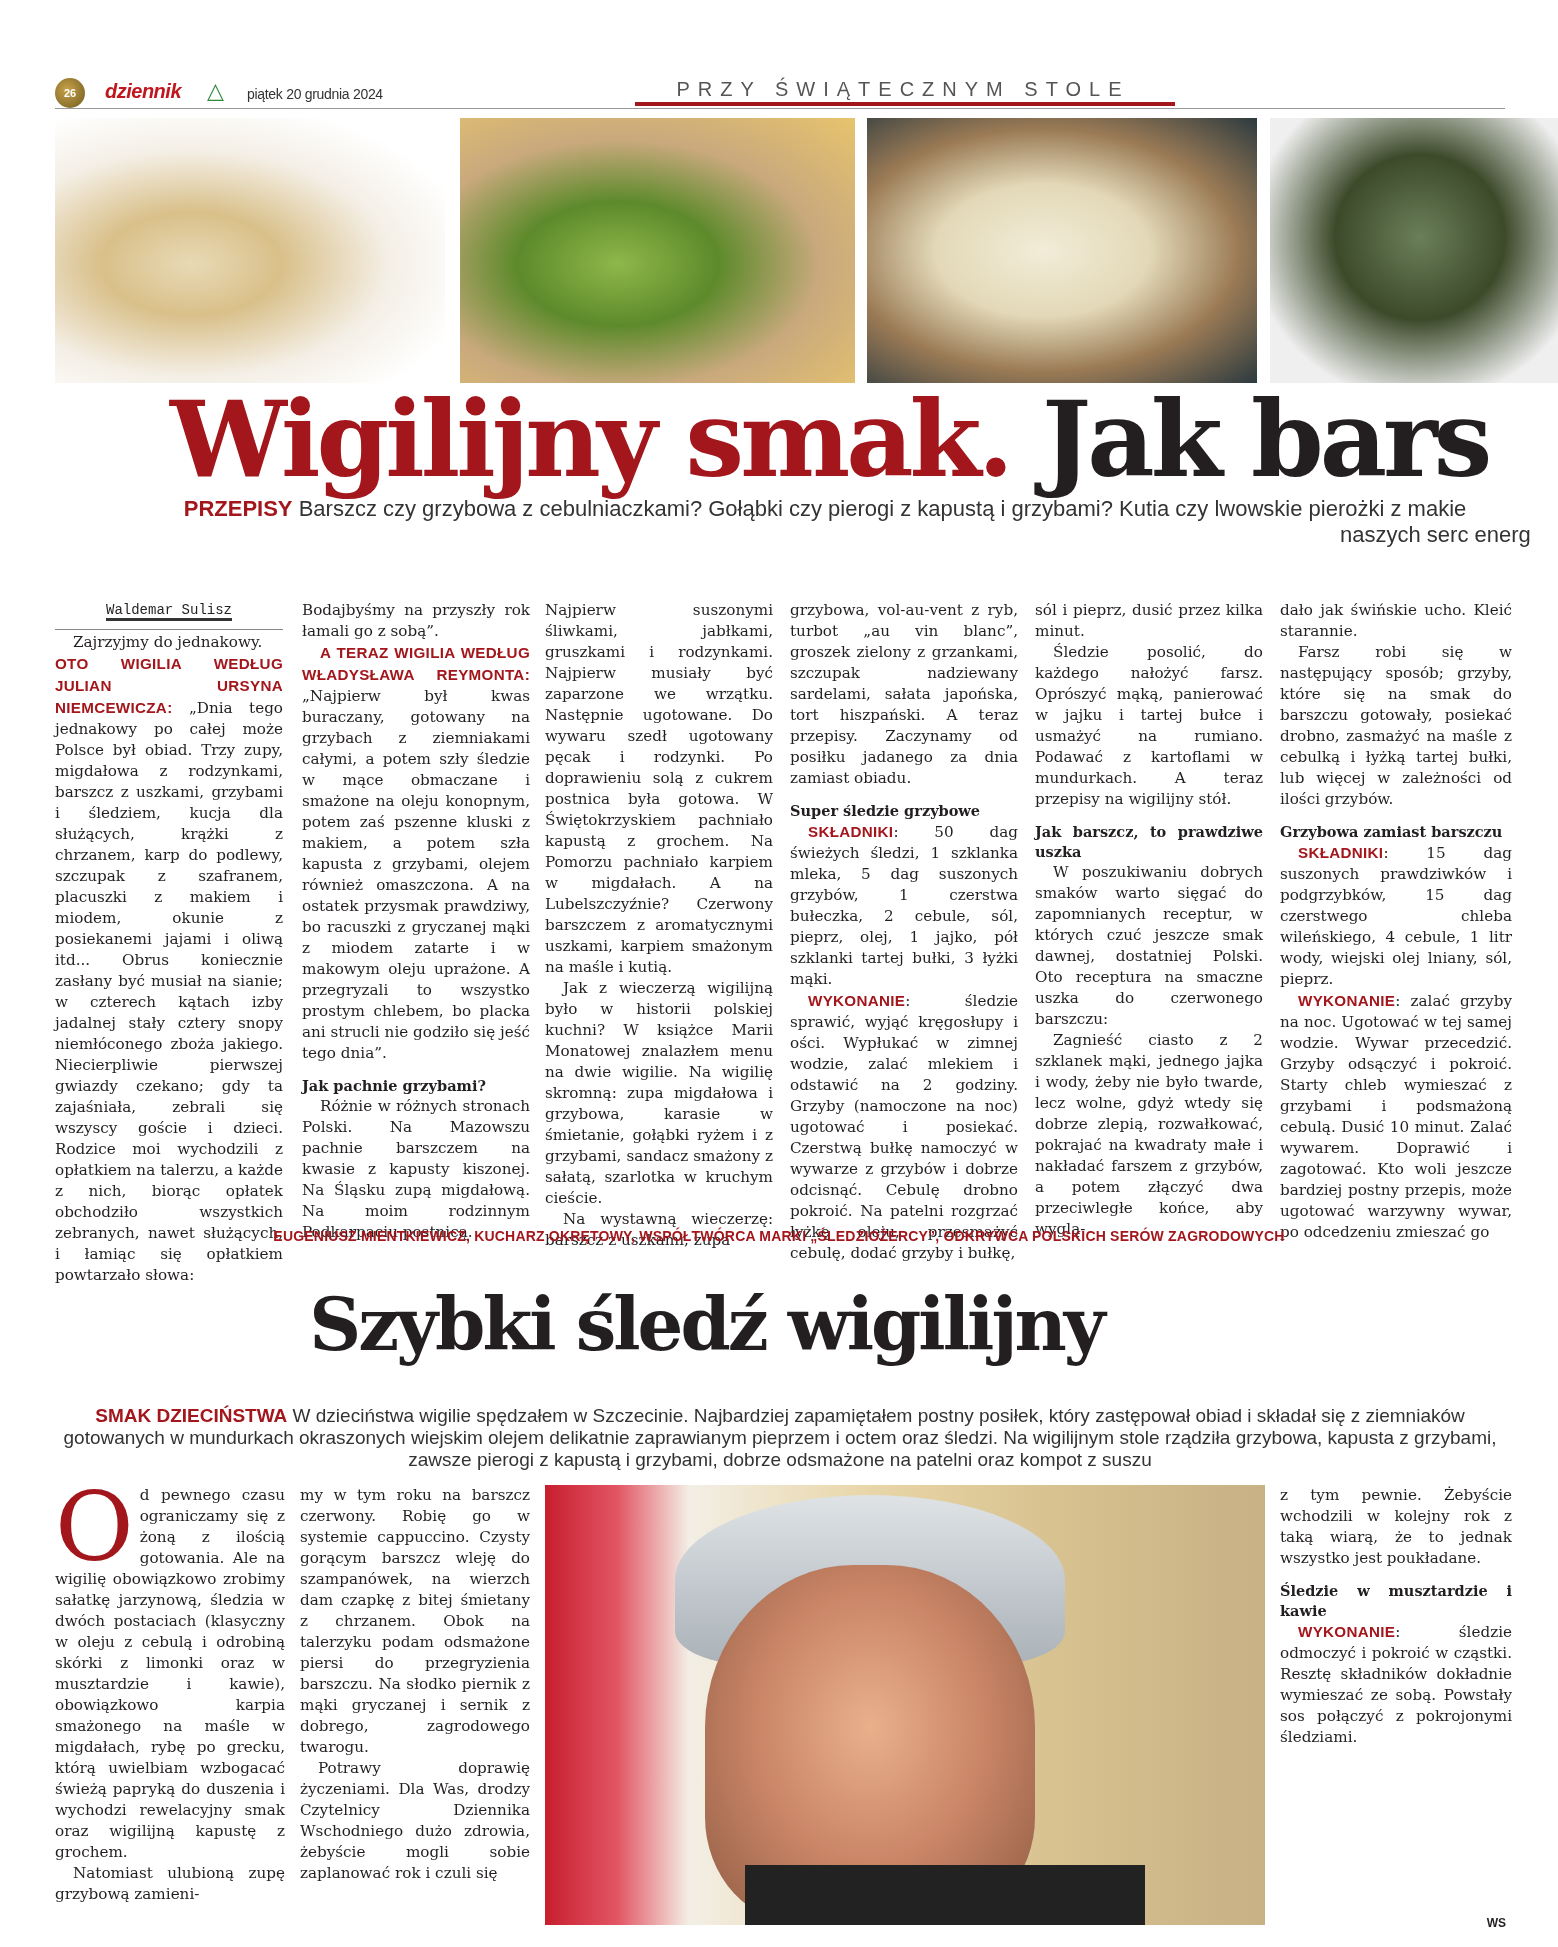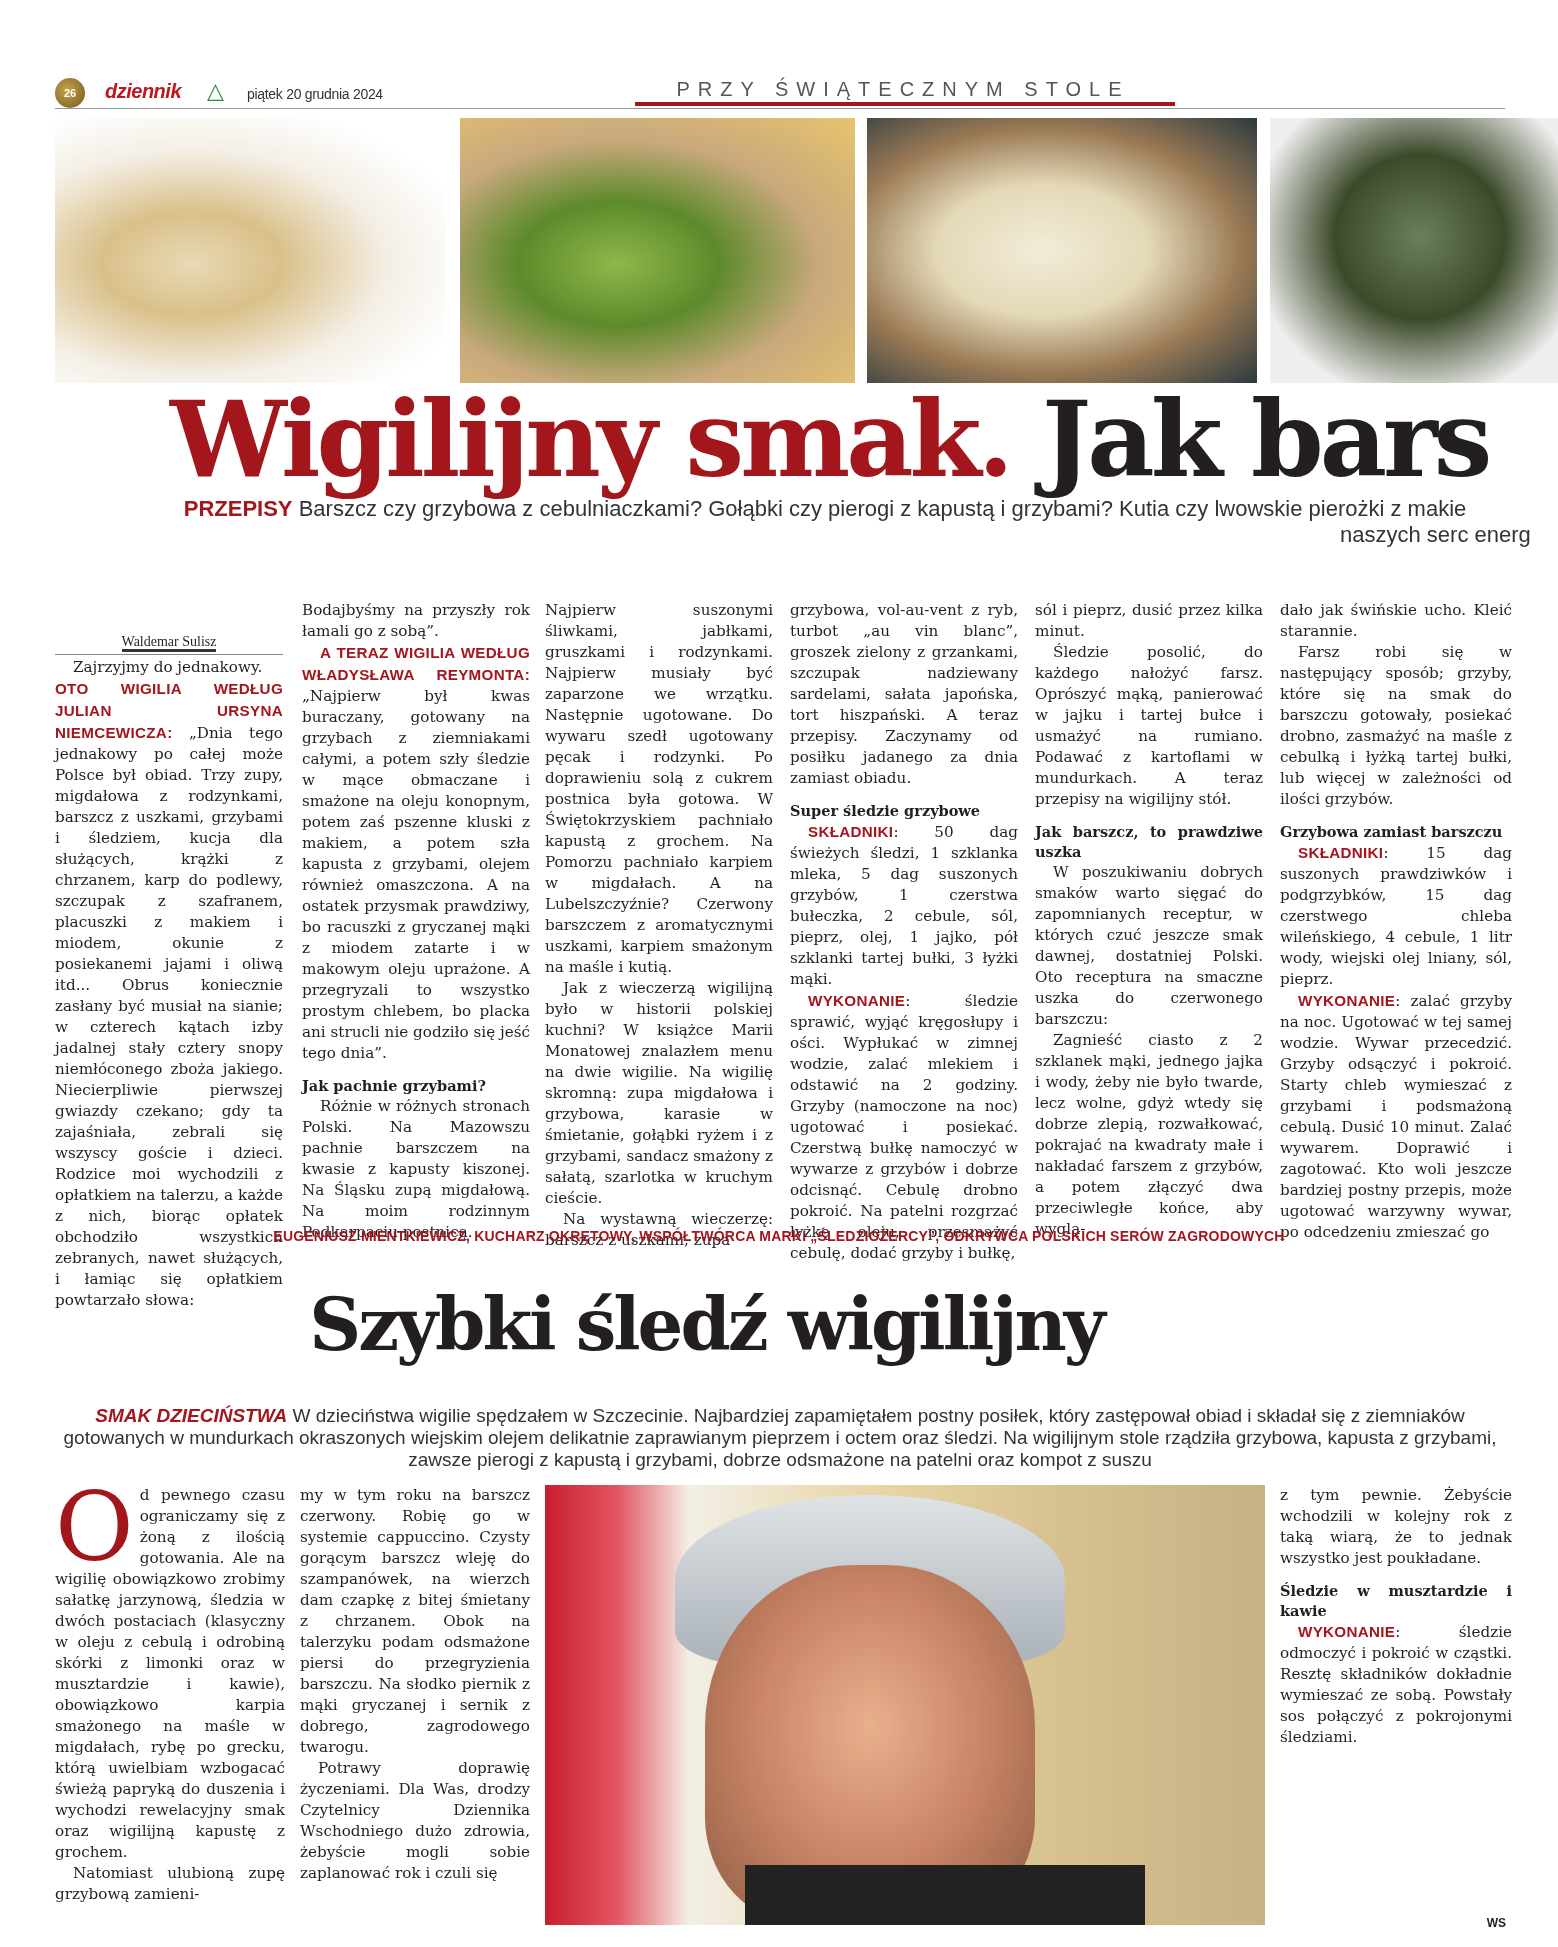--- a/index.html
+++ b/index.html
@@ -35,31 +35,31 @@
      line-height: 27px; color: #333; text-align: center; white-space: nowrap; }
   .lead1 .kicker { color: #a3161c; font-weight: bold; }
   .lead1-line2 { position: absolute; left: 1340px; top: 522px; font-family: "Liberation Sans", sans-serif; font-size: 22px; color: #333; white-space: nowrap; }
 
   .cols1 { position: absolute; left: 55px; top: 600px; width: 1503px; height: 590px; }
   .col { position: absolute; top: 0; width: 228px; font-size: 15.2px; line-height: 21px; text-align: justify; color: #231f20; }
   .col p { text-indent: 18px; }
   .col p.noind { text-indent: 0; }
   .col h4 { font-family: "DejaVu Serif", serif; font-size: 14.5px; font-weight: bold; margin-top: 12px; line-height: 20px; }
   .red-caps { color: #a3161c; font-family: "Liberation Sans", sans-serif; font-weight: bold; letter-spacing: 0.3px; }
-  .byline { font-family: Liberation Serif, serif; font-size: 14px; text-align: center; border-bottom: 1px solid #888;
-     padding-bottom: 2px; margin-bottom: 2px; margin-top: 31px; }
+  .byline { font-family: Liberation Mono, monospace; font-size: 14px; text-align: center; border-bottom: 1px solid #888;
+     padding-bottom: 8px; margin-bottom: 2px; }
   .byline span { border-bottom: 3px solid #333; }
 
   .credit { position: absolute; left: 0; top: 1228px; width: 1558px; text-align: center; font-family: "Liberation Sans", sans-serif;
      font-weight: bold; font-size: 14px; color: #a3161c; letter-spacing: 0.2px; }
   .headline2 { position: absolute; left: 0; top: 1275px; width: 1412px; text-align: center; font-size: 72px; font-weight: bold;
      letter-spacing: -3px; color: #231f20; line-height: 100px; }
   .lead2 { position: absolute; left: 60px; top: 1405px; width: 1440px; text-align: center; font-family: "Liberation Sans", sans-serif;
      font-size: 19px; line-height: 22px; color: #333; }
-  .lead2 .kicker { color: #a3161c; font-weight: bold; font-style: italic; }
+  .lead2 .kicker { color: #a3161c; font-weight: bold; }
 
   .cols2 { position: absolute; left: 55px; top: 1485px; width: 1503px; height: 440px; }
   .col2 { position: absolute; top: 0; width: 230px; font-size: 15.2px; line-height: 21px; text-align: justify; color: #231f20; }
   .col2 p { text-indent: 18px; }
   .col2 p.noind { text-indent: 0; }
   .dropcap { float: left; font-size: 96px; line-height: 80px; color: #a3161c; margin-right: 6px; margin-top: 2px; font-family: "DejaVu Serif", serif; }
   .col2 h4 { font-size: 14.5px; font-weight: bold; margin-top: 12px; line-height: 20px; }
   .main-photo { position: absolute; left: 490px; top: 0; width: 720px; height: 440px; overflow: hidden;
      background: linear-gradient(90deg, #c81e2e 0%, #e25563 10%, #f3efe6 20%, #e9d6a8 45%, #d8c290 70%, #c7b185 100%); }
   .main-photo .face { position: absolute; left: 160px; top: 80px; width: 330px; height: 360px; border-radius: 45% 45% 30% 30%;

